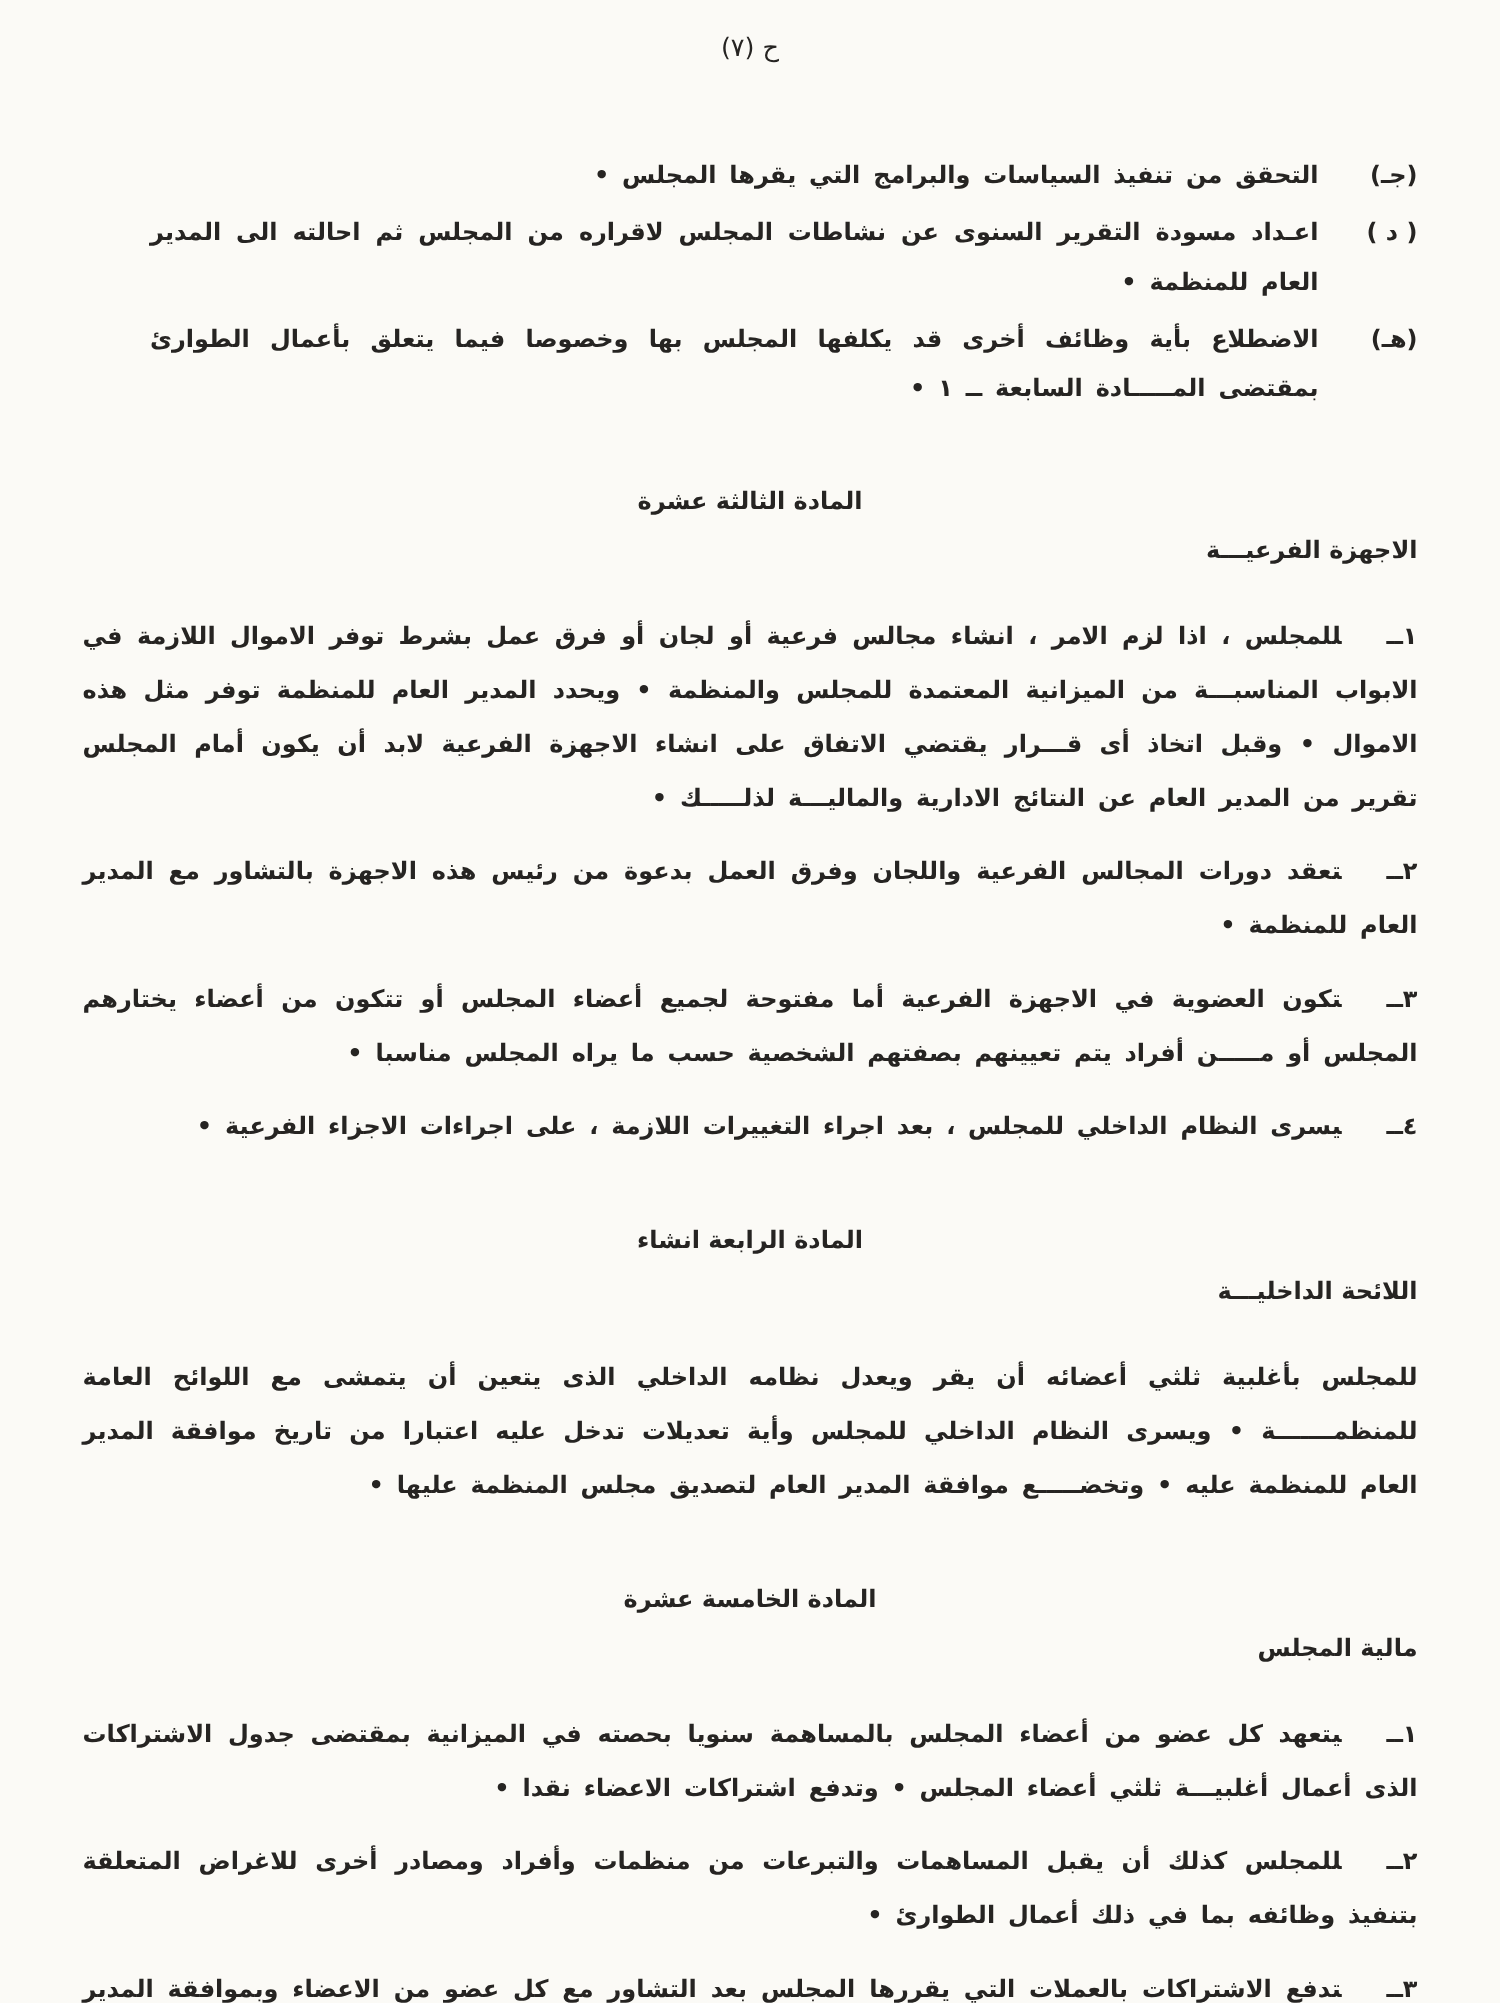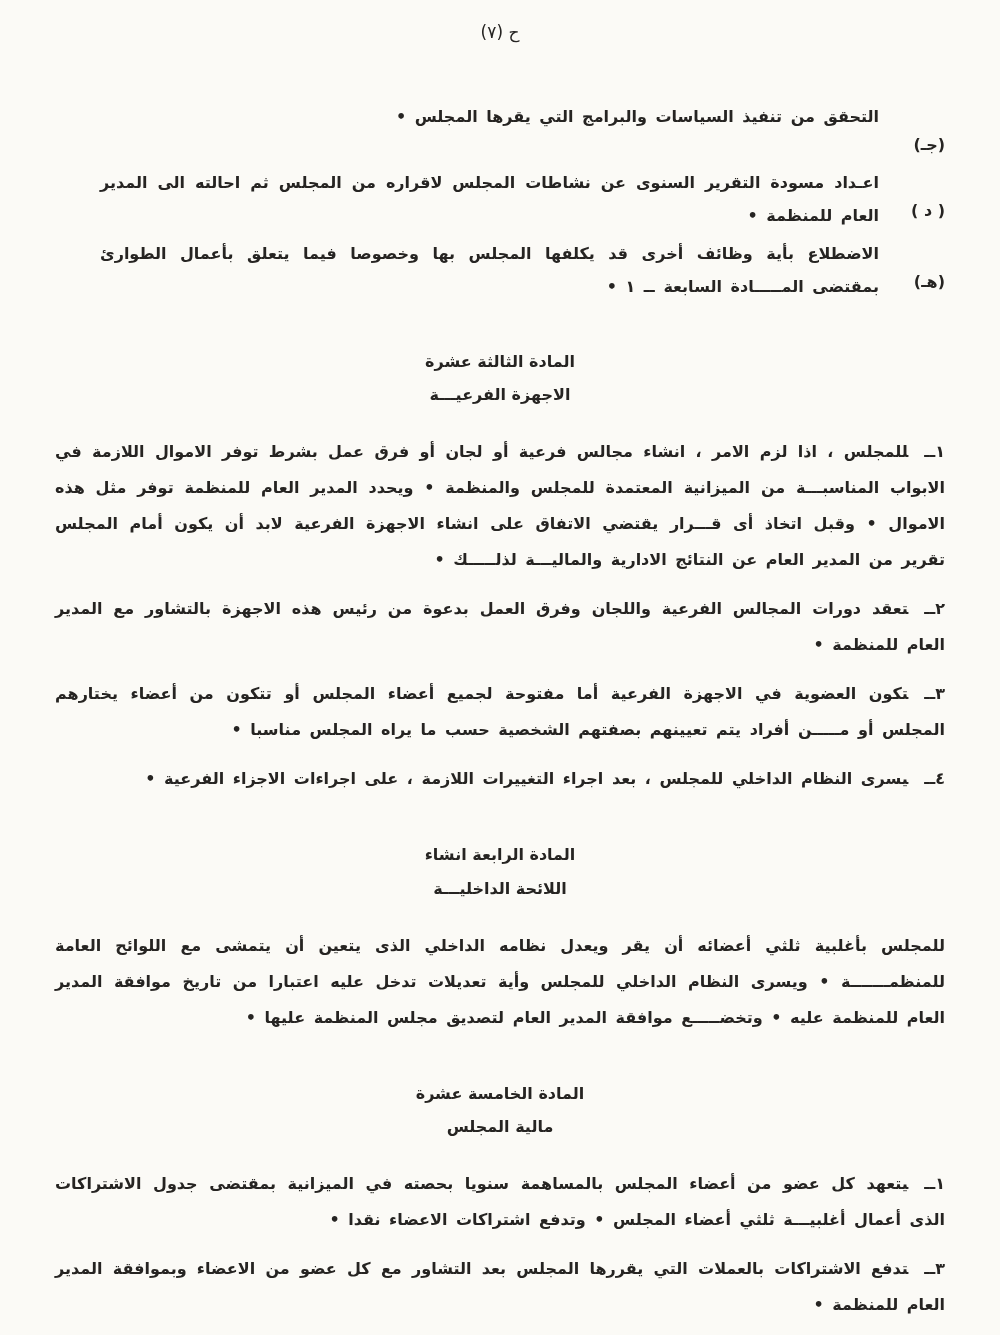--- a/index.html
+++ b/index.html
@@ -35,52 +35,51 @@
     gap: 20px;
     font-size: 16px;
     line-height: 2.1;
     margin-bottom: 4px;
     font-weight: 600;
   }
 
   .clause-label {
     flex: 0 0 46px;
     white-space: nowrap;
-    margin-top: 28px;
   }
 
   .clause-text {
     flex: 1;
     text-align: justify;
     word-spacing: 3px;
     margin-left: 45px;
   }
 
   .article { margin-top: 44px; }
 
   .article-title,
   .article-subtitle {
     text-align: center;
     font-size: 16px;
     font-weight: 700;
     line-height: 1.7;
   }
 
-  .article-subtitle { margin-top: 6px; margin-bottom: 26px; }
+  .article-subtitle { margin-top: 6px; margin-bottom: 26px; text-align: right; }
 
   .para {
     font-size: 16px;
     font-weight: 600;
     line-height: 2.25;
     text-align: justify;
     word-spacing: 3px;
     margin-bottom: 13px;
   }
 
-  .para .num { margin-left: 16px; white-space: nowrap; }
+  .para .num { margin-left: 30px; white-space: nowrap; }
 </style>
 </head>
 <body>
 
 <div class="page">
 
   <div class="header-mark">ح (٧)</div>
 
   <div class="clause-list">
     <div class="clause">
@@ -125,18 +124,21 @@
   </section>
 
   <section class="article">
     <h2 class="article-title">المادة الخامسة عشرة</h2>
     <h3 class="article-subtitle">مالية المجلس</h3>
 
     <p class="para">
       <span class="num">١ــ</span><span>يتعهد كل عضو من أعضاء المجلس بالمساهمة سنويا بحصته في الميزانية بمقتضى جدول الاشتراكات الذى أعمال أغلبيـــة ثلثي أعضاء المجلس • وتدفع اشتراكات الاعضاء نقدا •</span>
     </p>
     <p class="para">
+      <span class="num">٢ــ</span><span>للمجلس كذلك أن يقبل المساهمات والتبرعات من منظمات وأفراد ومصادر أخرى للاغراض المتعلقة بتنفيذ وظائفه بما في ذلك أعمال الطوارئ •</span>
+    </p>
+    <p class="para">
       <span class="num">٣ــ</span><span>تدفع الاشتراكات بالعملات التي يقررها المجلس بعد التشاور مع كل عضو من الاعضاء وبموافقة المدير العام للمنظمة •</span>
     </p>
 
   </section>
 
 </div>
 
 </body></html>

